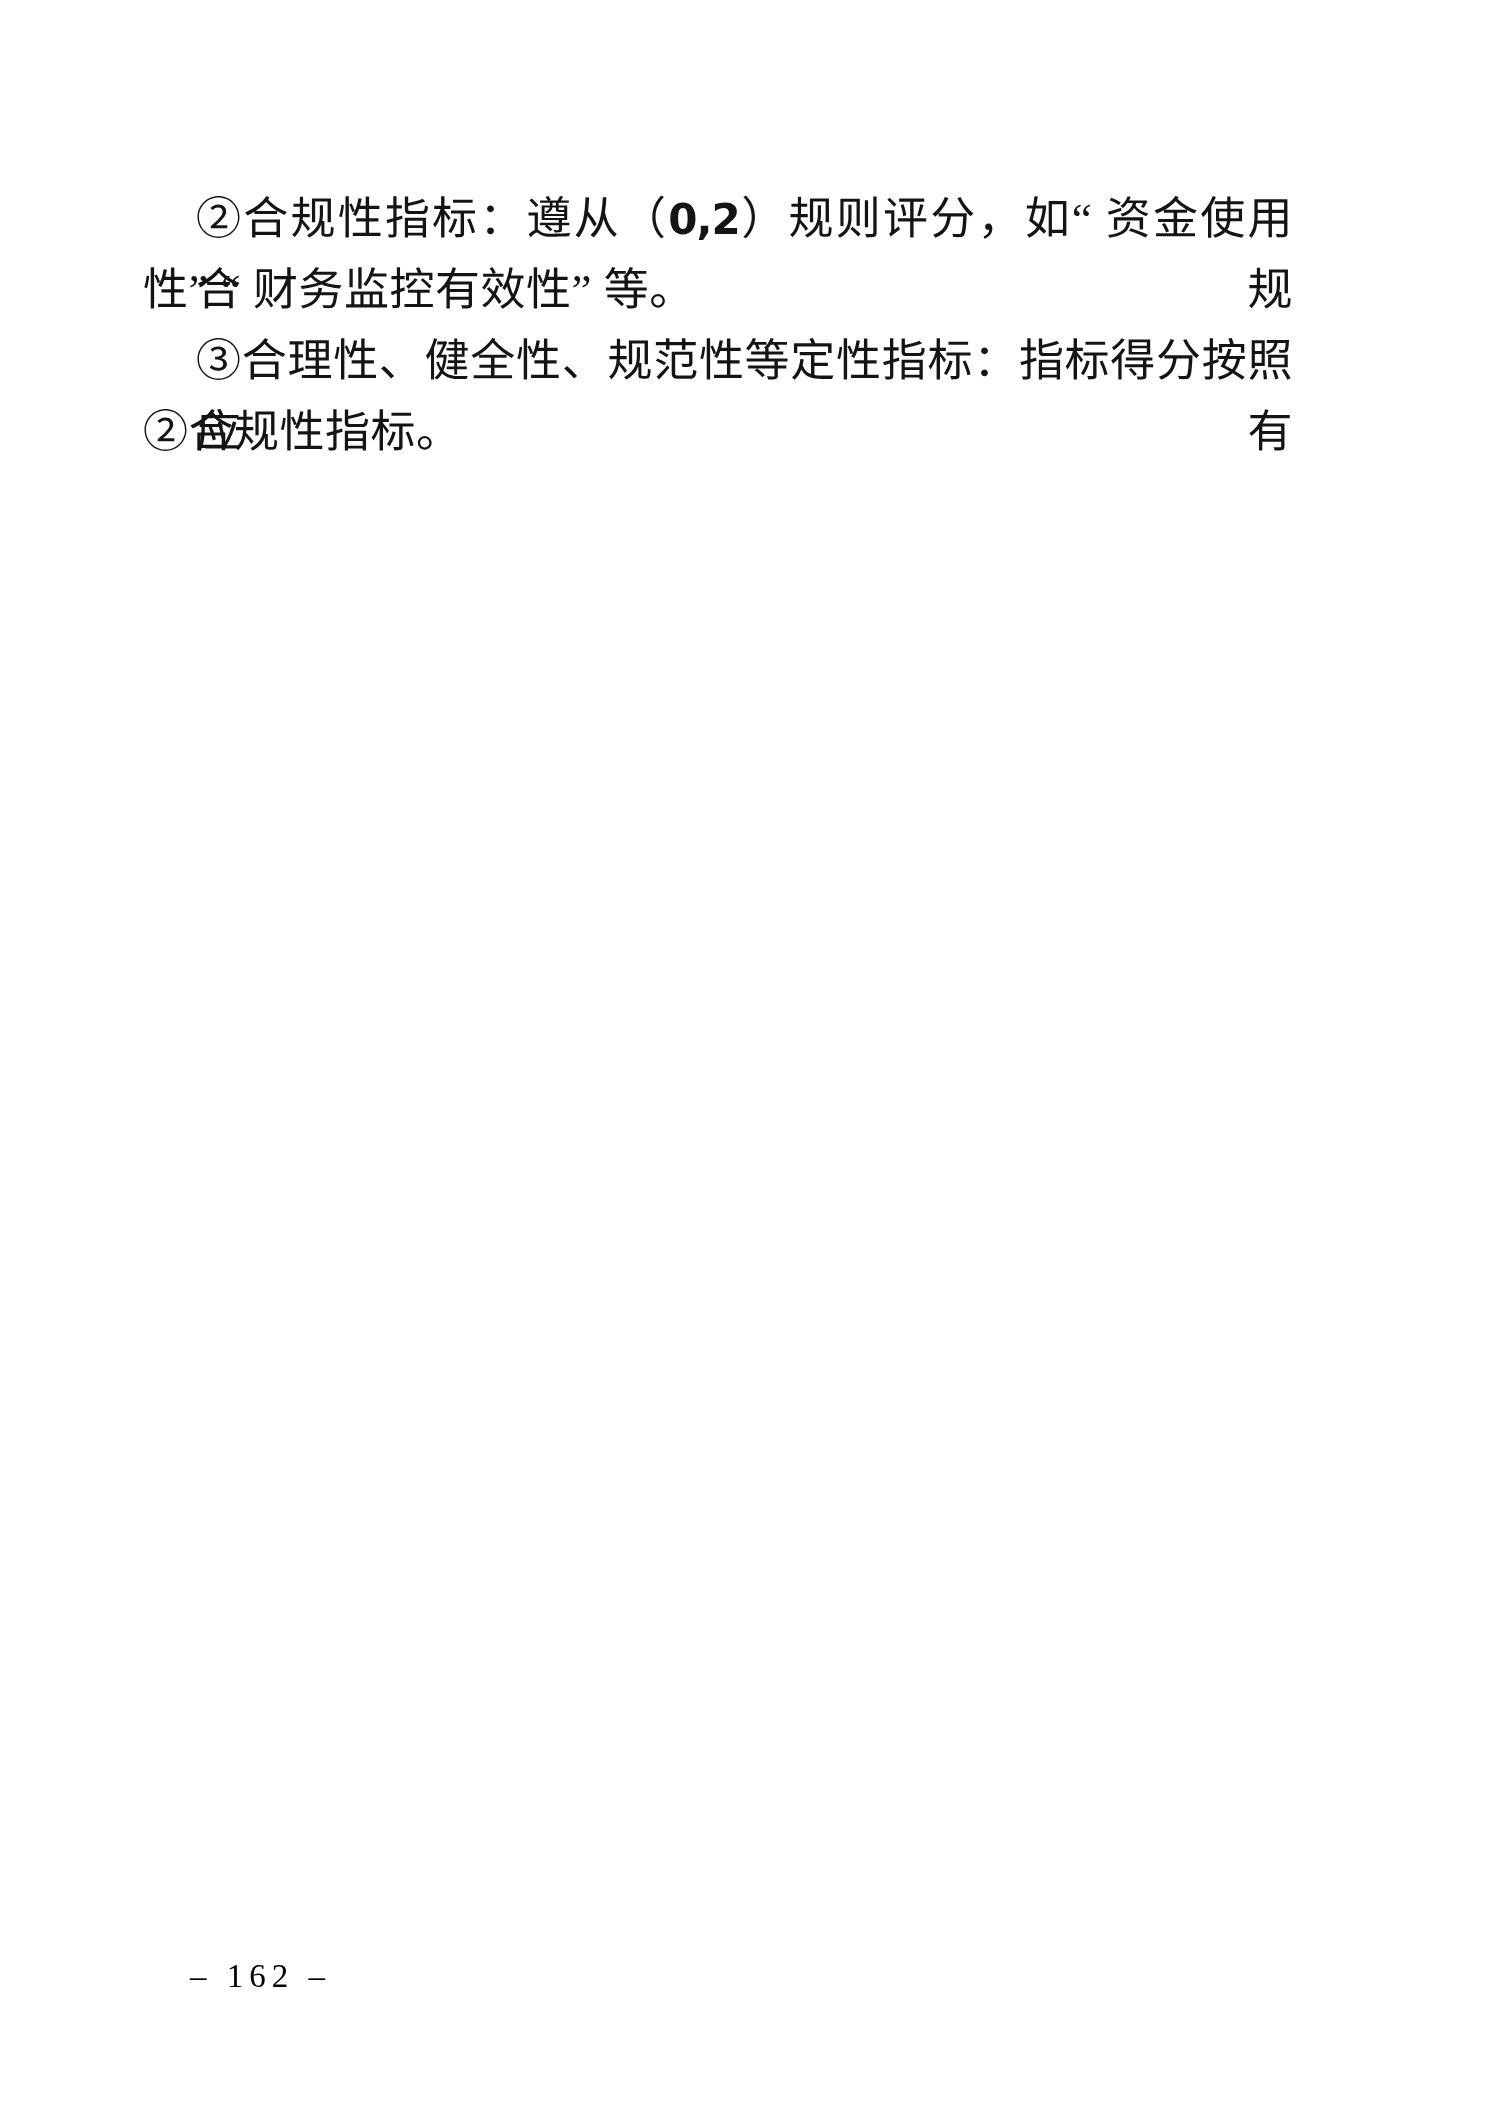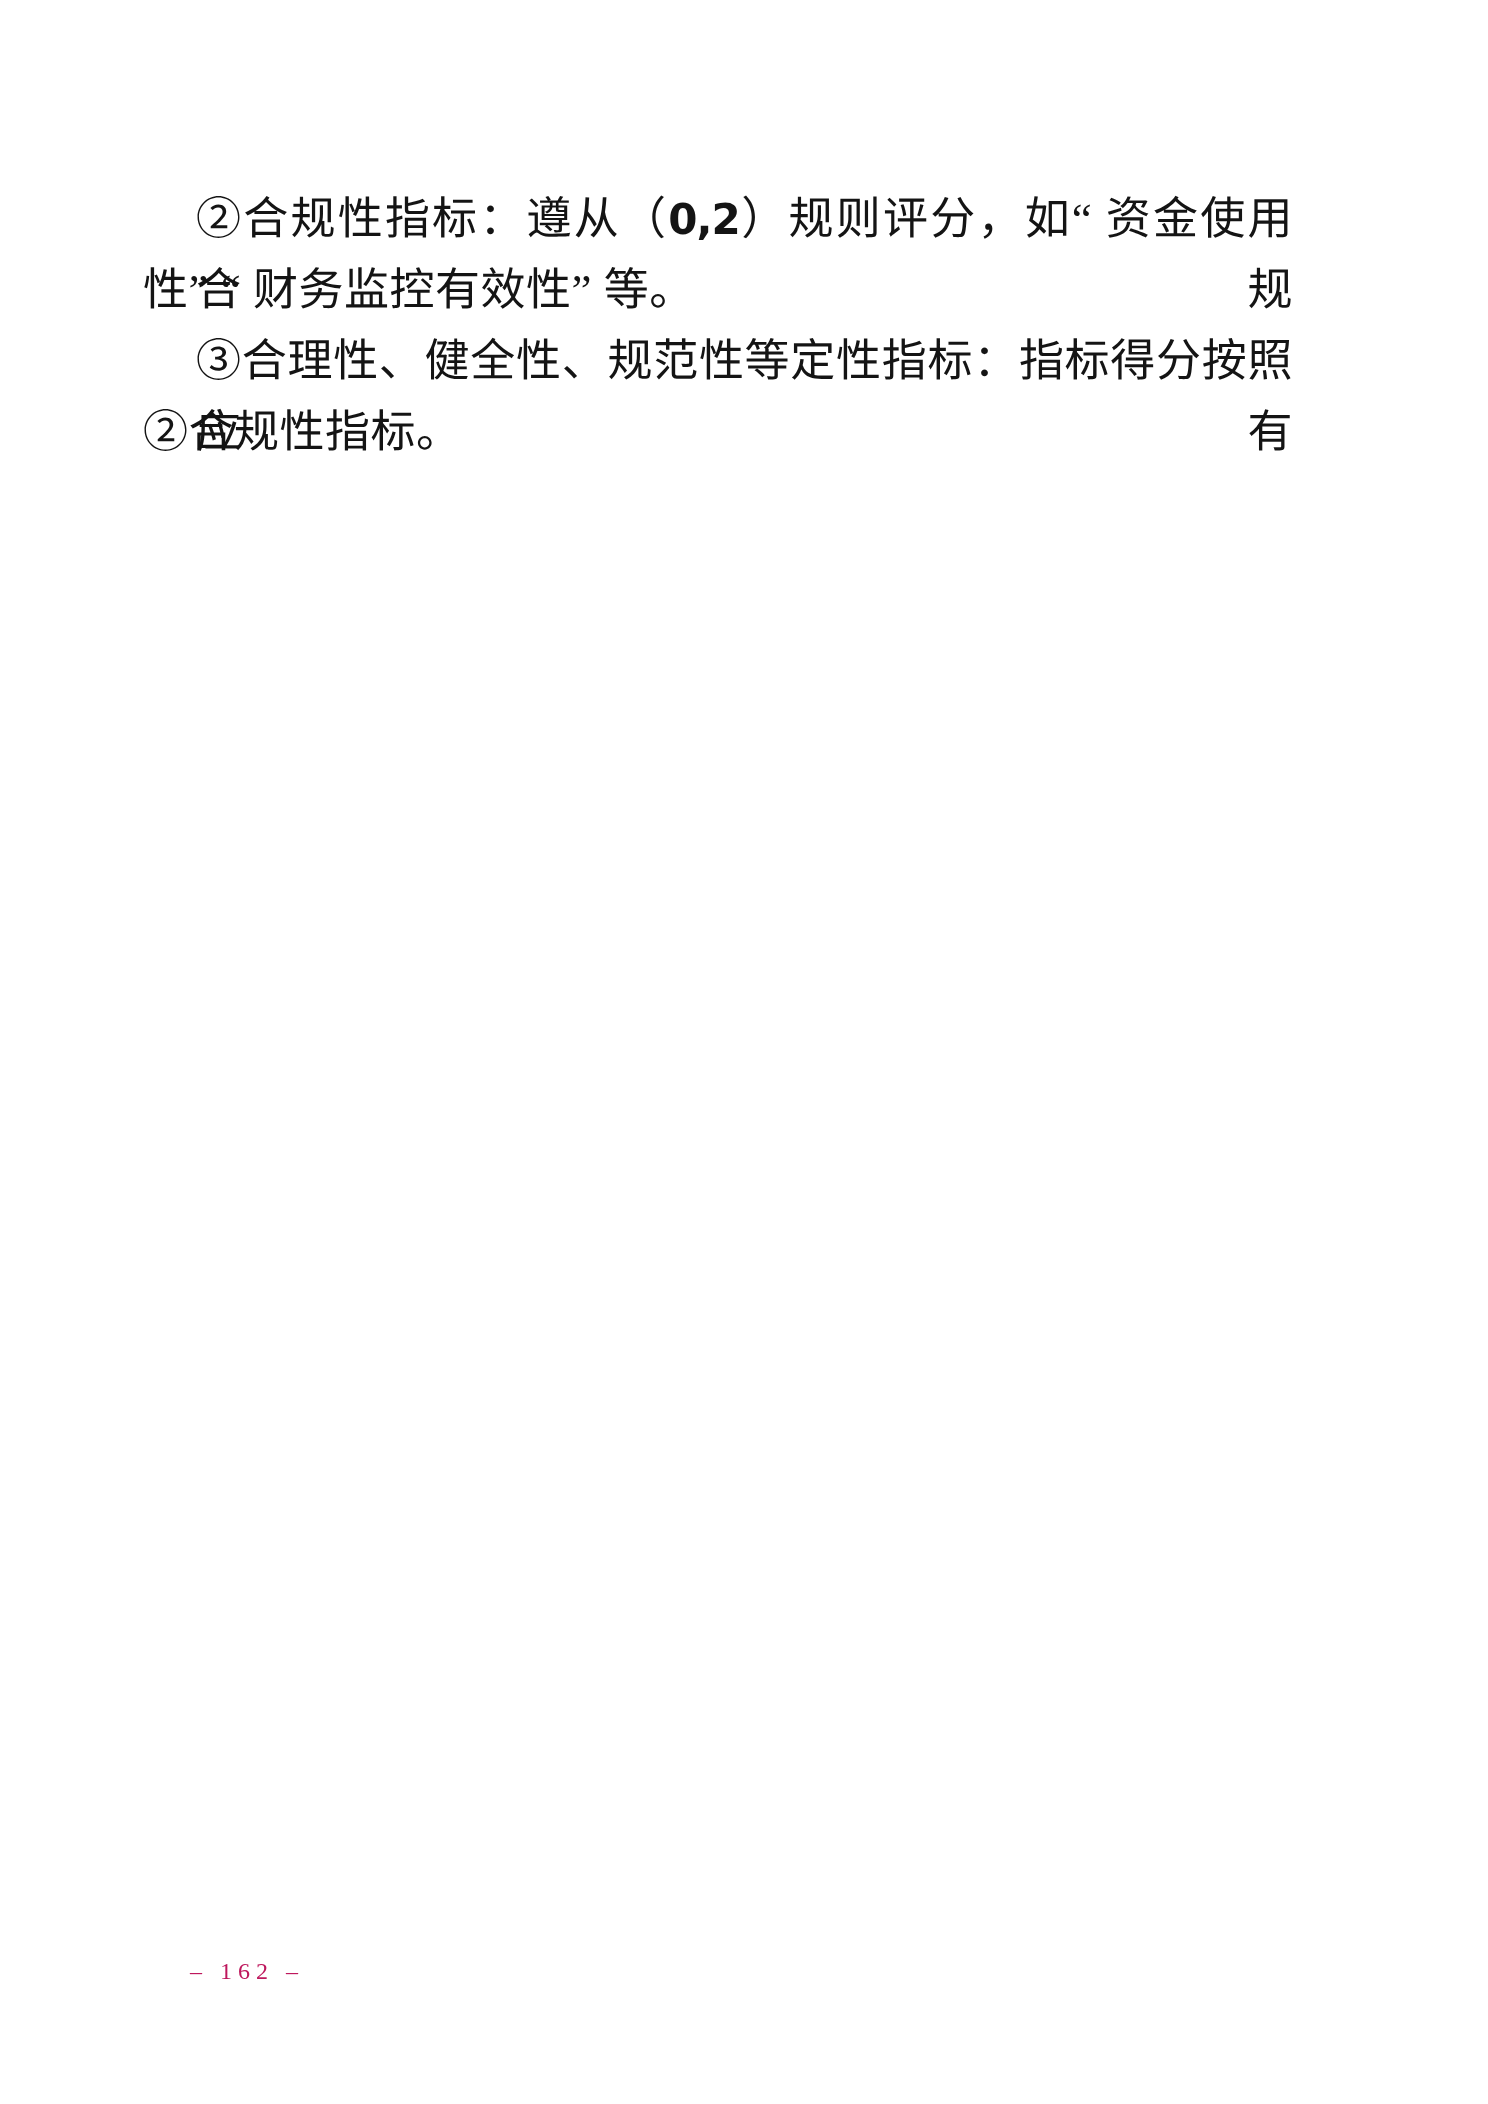--- a/index.html
+++ b/index.html
@@ -48,23 +48,23 @@
   .numeral {
     font-family: "DejaVu Sans", "Liberation Sans", sans-serif;
     font-weight: 700;
     font-size: 42px;
     letter-spacing: -1px;
   }
   .page-number {
     position: absolute;
     left: 190px;
     top: 1958px;
-    font-size: 24px;
+    font-size: 33px;
     letter-spacing: 6px;
-    color: #be185d;
+    color: #000000;
   }
 </style>
 </head>
 <body>
 
 <div class="page">
 
   <div class="doc-body">
 
     <div>

